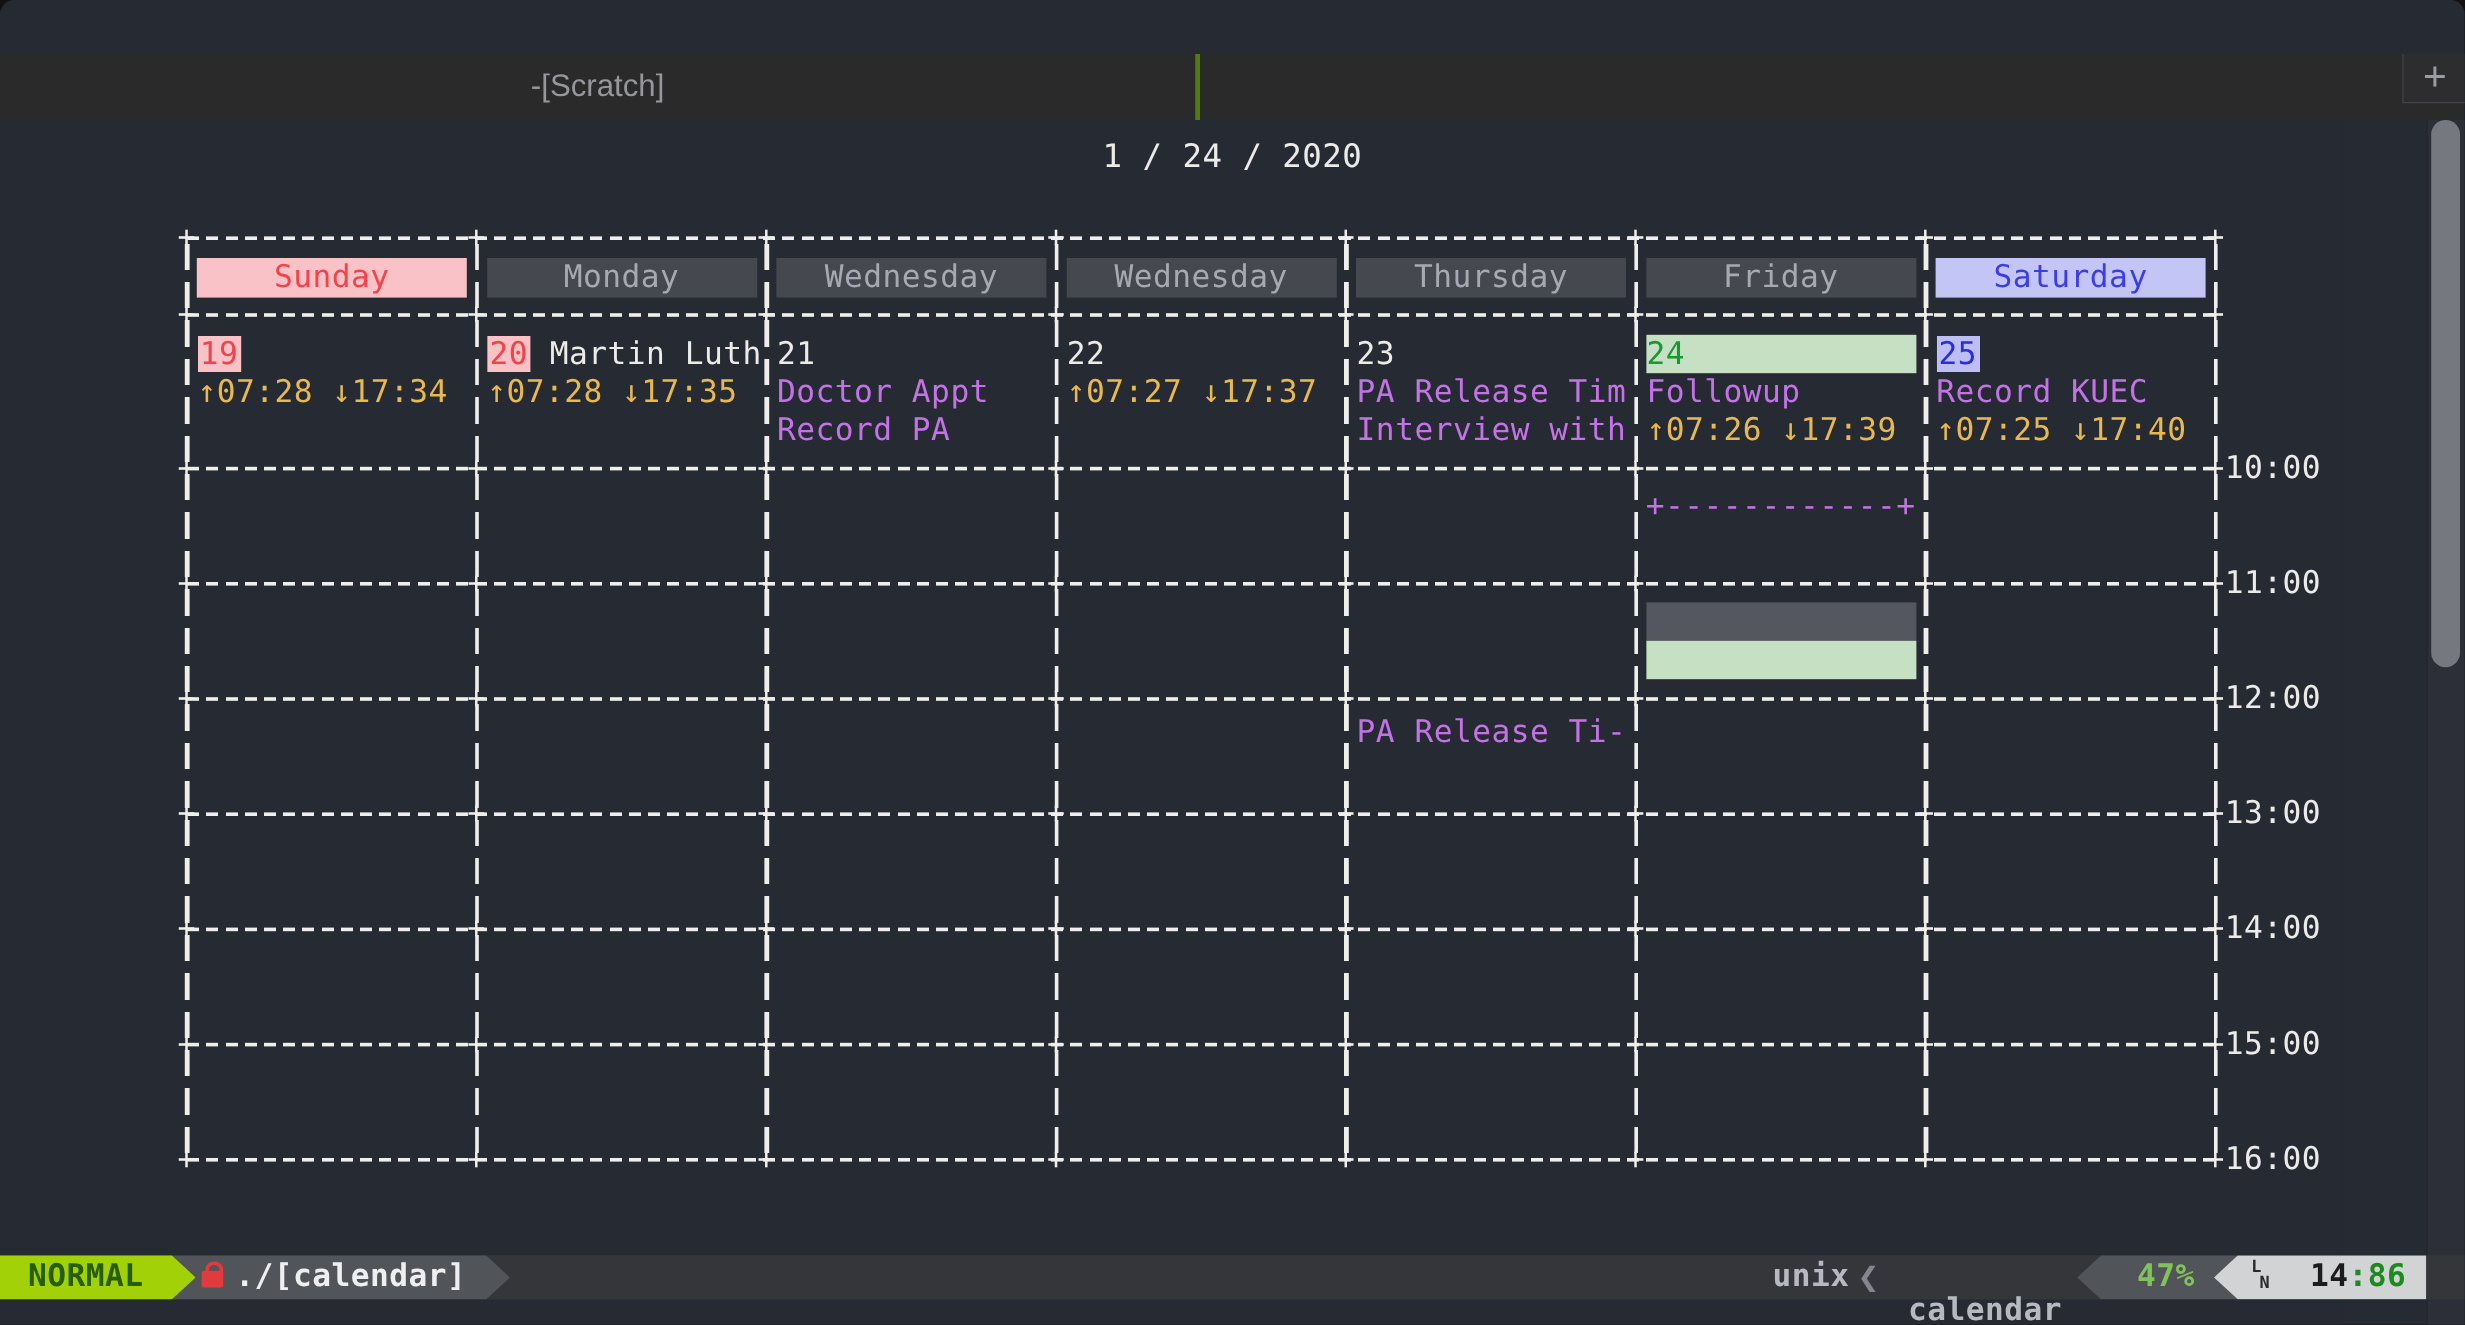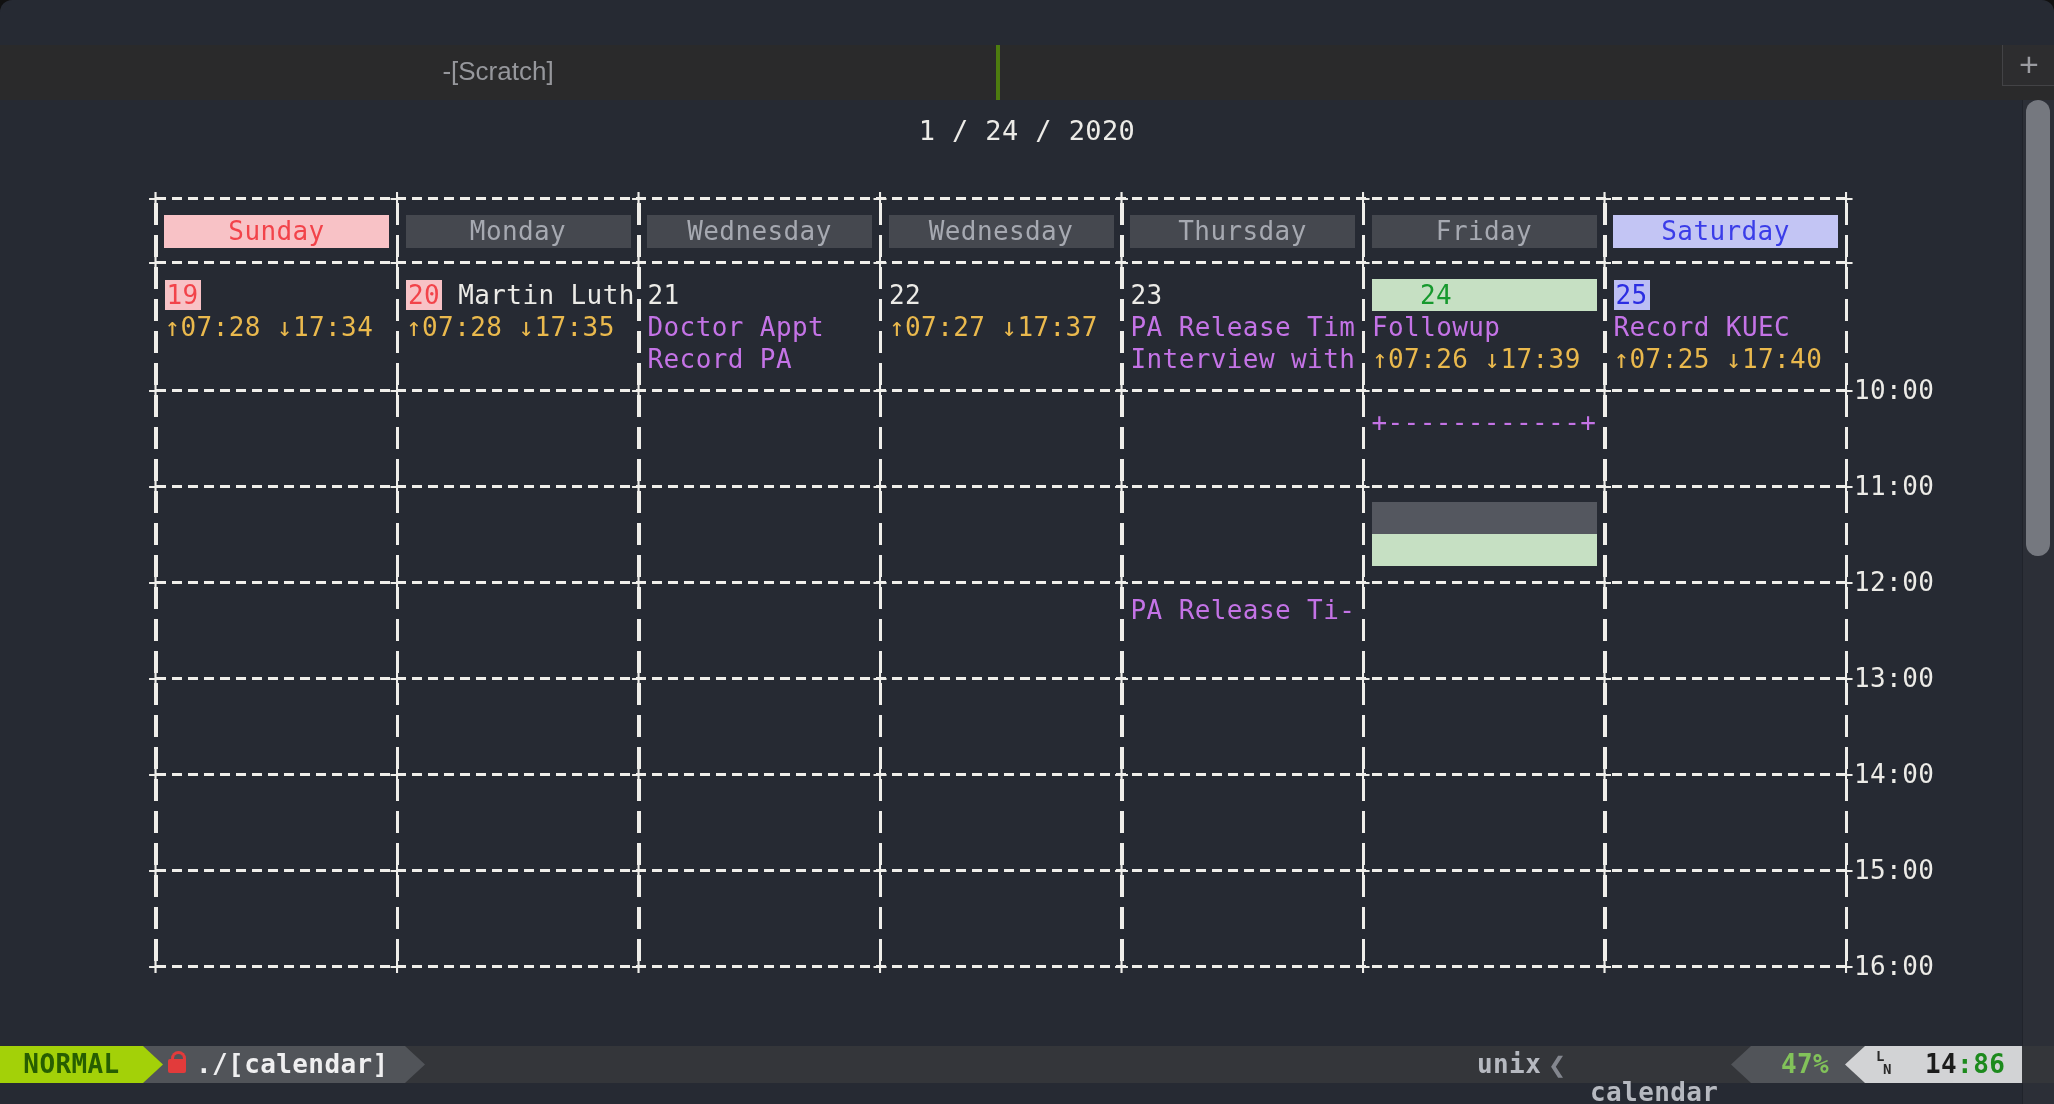--- a/index.html
+++ b/index.html
@@ -197,21 +197,21 @@
         <div class="cellrow st-event" style="left: 647.5px; top: 243px; width: 229px;">Record PA</div>
         <div class="dayhead dh-normal" style="left: 888.5px; top: 115px; width: 225px;">Wednesday</div>
         <div class="cellrow" style="left: 889px; top: 179px; width: 229px;"><span class="num-normal">22</span></div>
         <div class="cellrow st-sun" style="left: 889px; top: 211px; width: 229px;">↑07:27 ↓17:37</div>
         <div class="dayhead dh-normal" style="left: 1130px; top: 115px; width: 225px;">Thursday</div>
         <div class="cellrow" style="left: 1130.5px; top: 179px; width: 229px;"><span class="num-normal">23</span></div>
         <div class="cellrow st-event" style="left: 1130.5px; top: 211px; width: 229px;">PA Release Tim</div>
         <div class="cellrow st-event" style="left: 1130.5px; top: 243px; width: 229px;">Interview with</div>
         <div class="dayhead dh-normal" style="left: 1371.5px; top: 115px; width: 225px;">Friday</div>
         <div class="todaybg" style="left: 1371.5px; top: 179px; width: 225px; height: 32px;"></div>
-        <div class="cellrow" style="left: 1372px; top: 179px; width: 229px; padding-left: 48px;"><span class="num-today">24</span></div>
+        <div class="cellrow" style="left: 1372px; top: 179px; width: 229px;"><span class="num-today">24</span></div>
         <div class="cellrow st-event" style="left: 1372px; top: 211px; width: 229px;">Followup</div>
         <div class="cellrow st-sun" style="left: 1372px; top: 243px; width: 229px;">↑07:26 ↓17:39</div>
         <div class="dayhead dh-saturday" style="left: 1613px; top: 115px; width: 225px;">Saturday</div>
         <div class="cellrow" style="left: 1613.5px; top: 179px; width: 229px;"><span class="num-saturday">25</span></div>
         <div class="cellrow st-event" style="left: 1613.5px; top: 211px; width: 229px;">Record KUEC</div>
         <div class="cellrow st-sun" style="left: 1613.5px; top: 243px; width: 229px;">↑07:25 ↓17:40</div>
         <div class="timelabel" style="left: 1854px; top: 274px;">10:00</div>
         <div class="timelabel" style="left: 1854px; top: 370px;">11:00</div>
         <div class="timelabel" style="left: 1854px; top: 466px;">12:00</div>
         <div class="timelabel" style="left: 1854px; top: 562px;">13:00</div>

